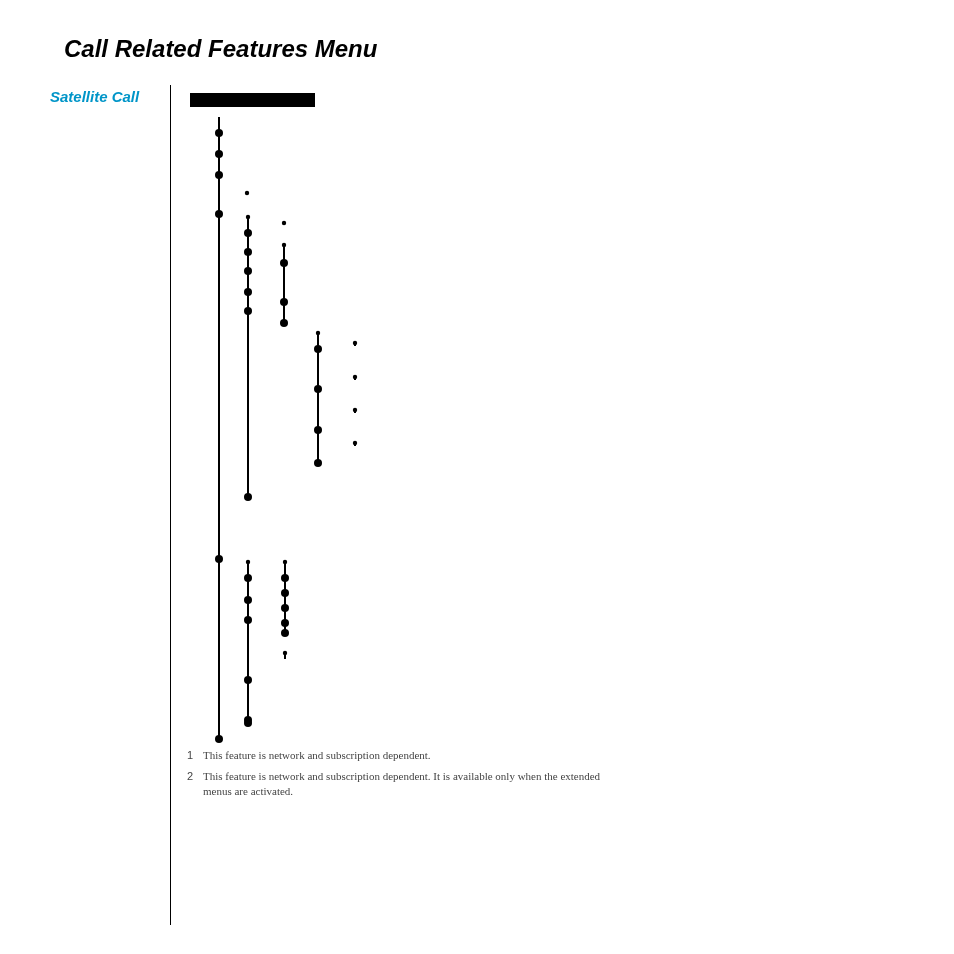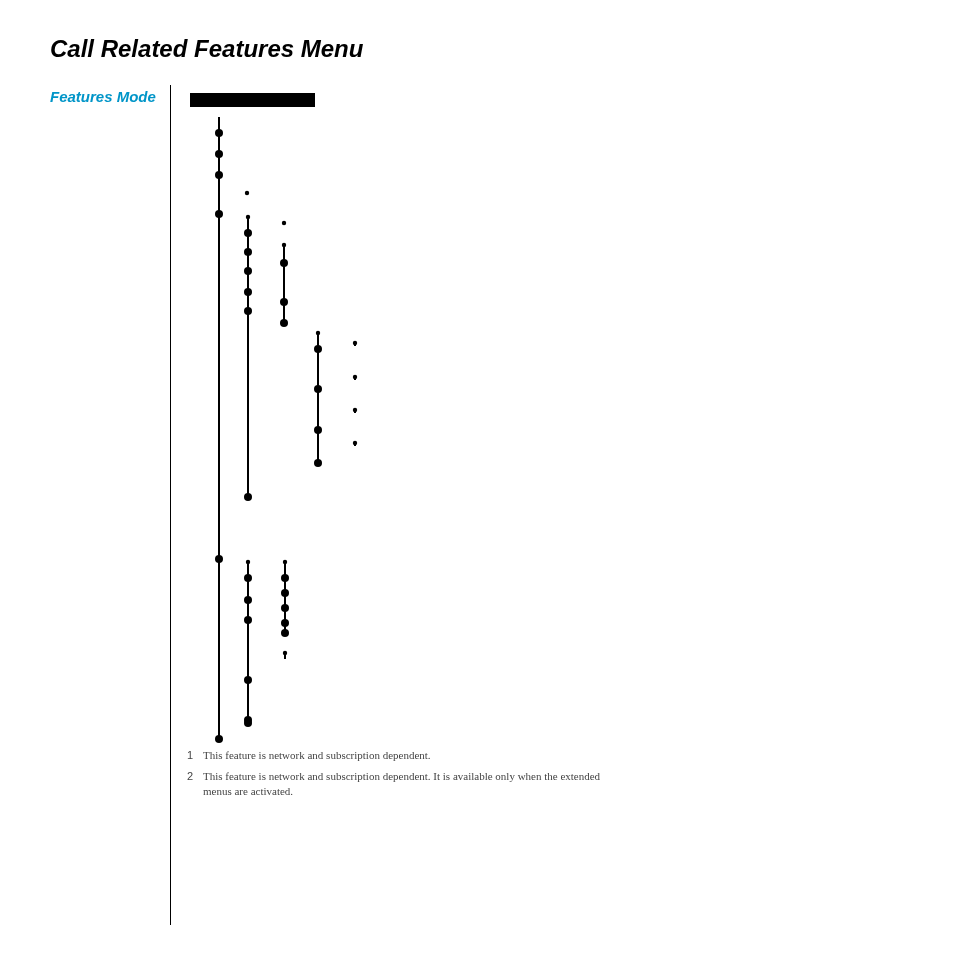--- a/index.html
+++ b/index.html
@@ -7,21 +7,21 @@
     padding: 0;
     width: 954px;
     height: 954px;
     background: #ffffff;
     font-family: "Helvetica Neue", Helvetica, Arial, sans-serif;
     position: relative;
     color: #000;
   }
   .page-title {
     position: absolute;
-    left: 50px;
+    left: 64px;
     top: 35px;
     font-size: 24px;
     font-weight: 800;
     font-style: italic;
     letter-spacing: 0px;
   }
   .mode-label {
     position: absolute;
     left: 50px;
     top: 88px;
@@ -70,21 +70,21 @@
   }
   .fn-text {
     flex: 1;
     font-family: Liberation Serif, serif;
   }
 </style>
 </head>
 <body>
 
 <div class="page-title">Call Related Features Menu</div>
-<div class="mode-label">Features Mode</div>
+<div class="mode-label">Satellite Call</div>
 <div class="vline"></div>
 
 <div class="relArea">
   <svg viewBox="0 0 370 830" id="tree-svg" aria-hidden="true">
       <rect x="5" y="0" width="125" height="14" fill="#000"></rect>
       <line x1="34" y1="24" x2="34" y2="466" stroke="#000" stroke-width="2"></line>
       <circle cx="34" cy="40" r="4" fill="#000"></circle>
       <circle cx="34" cy="61" r="4" fill="#000"></circle>
       <circle cx="34" cy="82" r="4" fill="#000"></circle>
       <circle cx="34" cy="121" r="4" fill="#000"></circle>

